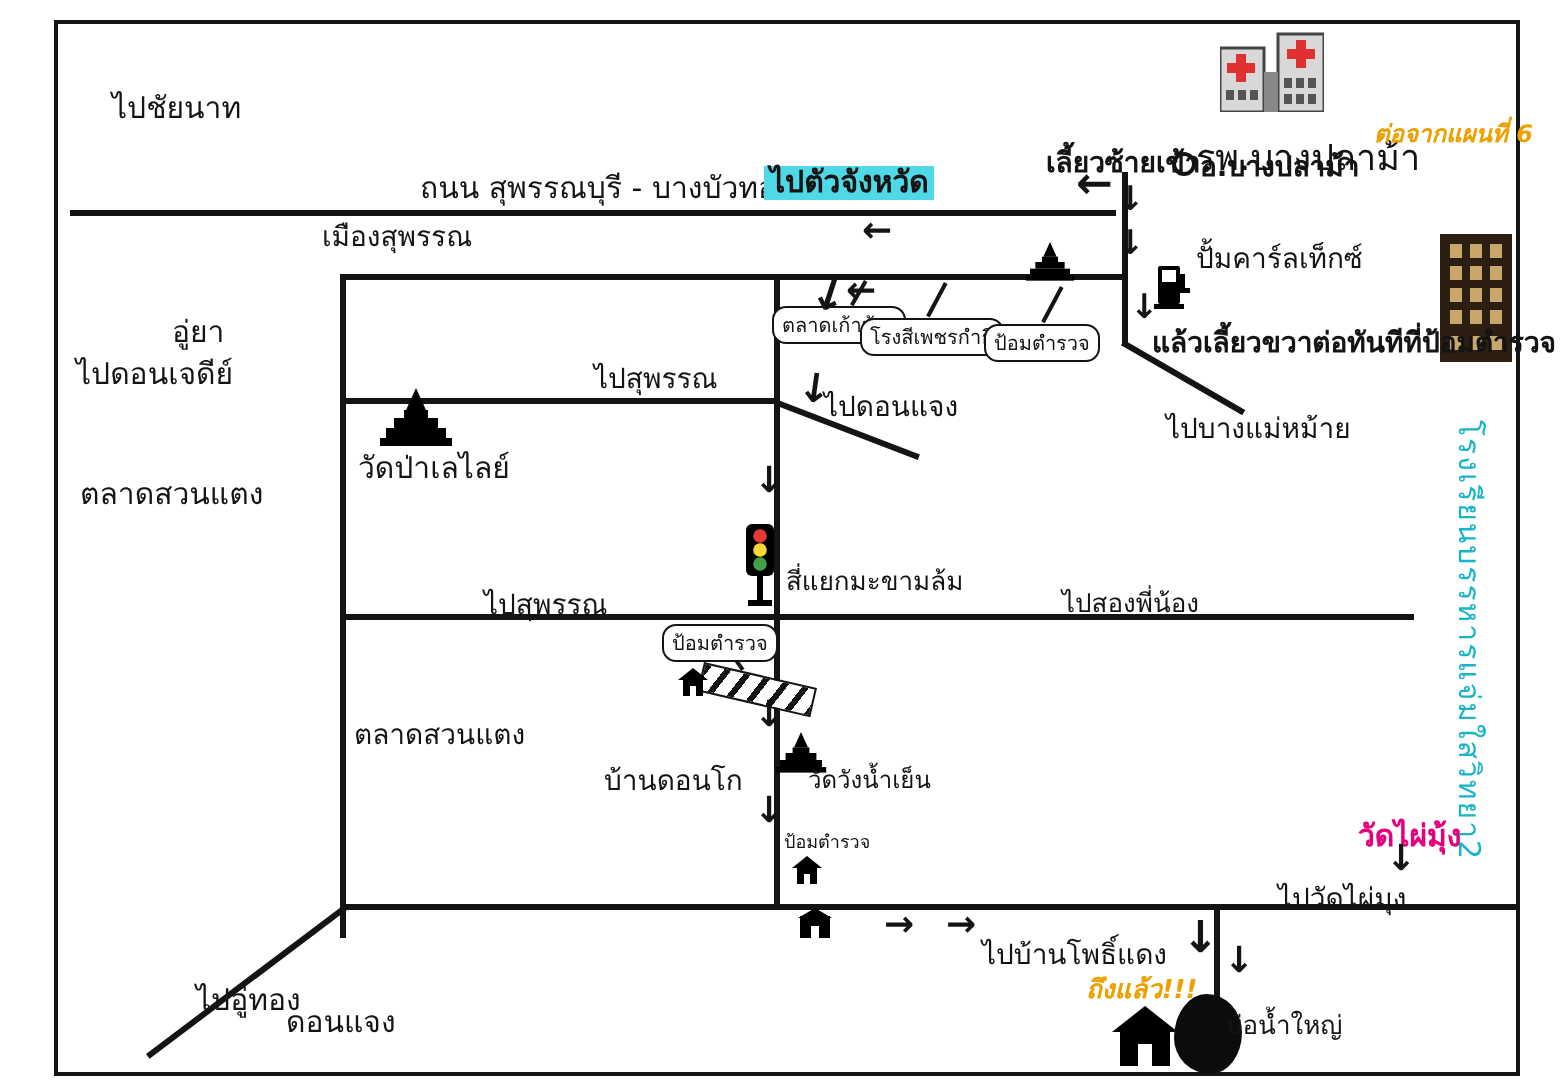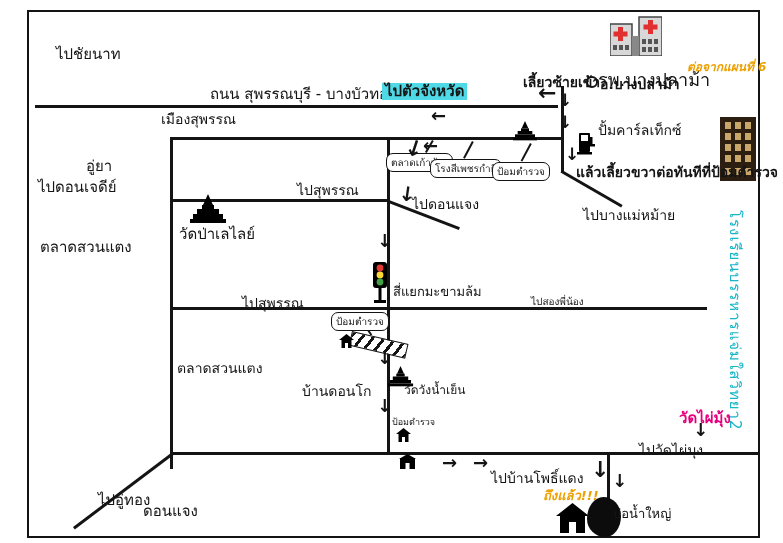--- a/index.html
+++ b/index.html
@@ -203,21 +203,21 @@
 
   <div class="lbl" style="left:86px;top:158px;font-size:15px">อู่ยา</div>
   <div class="lbl" style="left:38px;top:179px;font-size:15px">ไปดอนเจดีย์</div>
   <div class="lbl" style="left:40px;top:239px;font-size:15px">ตลาดสวนแตง</div>
 
   <div class="lbl" style="left:179px;top:226px;font-size:15px">วัดป่าเลไลย์</div>
   <div class="lbl" style="left:297px;top:183px;font-size:14px">ไปสุพรรณ</div>
   <div class="lbl" style="left:412px;top:197px;font-size:14px">ไปดอนแจง</div>
   <div class="lbl" style="left:393px;top:285px;font-size:13px">สี่แยกมะขามล้ม</div>
   <div class="lbl" style="left:242px;top:296px;font-size:14px">ไปสุพรรณ</div>
-  <div class="lbl" style="left:531px;top:296px;font-size:10px">ไปสองพี่น้อง</div>
+  <div class="lbl" style="left:531px;top:296px;font-size:13px">ไปสองพี่น้อง</div>
   <div class="lbl" style="left:177px;top:361px;font-size:14px">ตลาดสวนแตง</div>
   <div class="lbl" style="left:302px;top:384px;font-size:14px">บ้านดอนโก</div>
   <div class="lbl" style="left:404px;top:384px;font-size:12px">วัดวังน้ำเย็น</div>
   <div class="lbl" style="left:392px;top:418px;font-size:9px">ป้อมตำรวจ</div>
 
   <div class="lbl b pink" style="left:679px;top:410px;font-size:15px">วัดไผ่มุ้ง</div>
   <div class="lbl" style="left:639px;top:443px;font-size:14px">ไปวัดไผ่มุง</div>
   <div class="lbl" style="left:491px;top:471px;font-size:14px">ไปบ้านโพธิ์แดง</div>
   <div class="lbl" style="left:98px;top:492px;font-size:15px">ไปอู่ทอง</div>
   <div class="lbl" style="left:143px;top:503px;font-size:15px">ดอนแจง</div>

